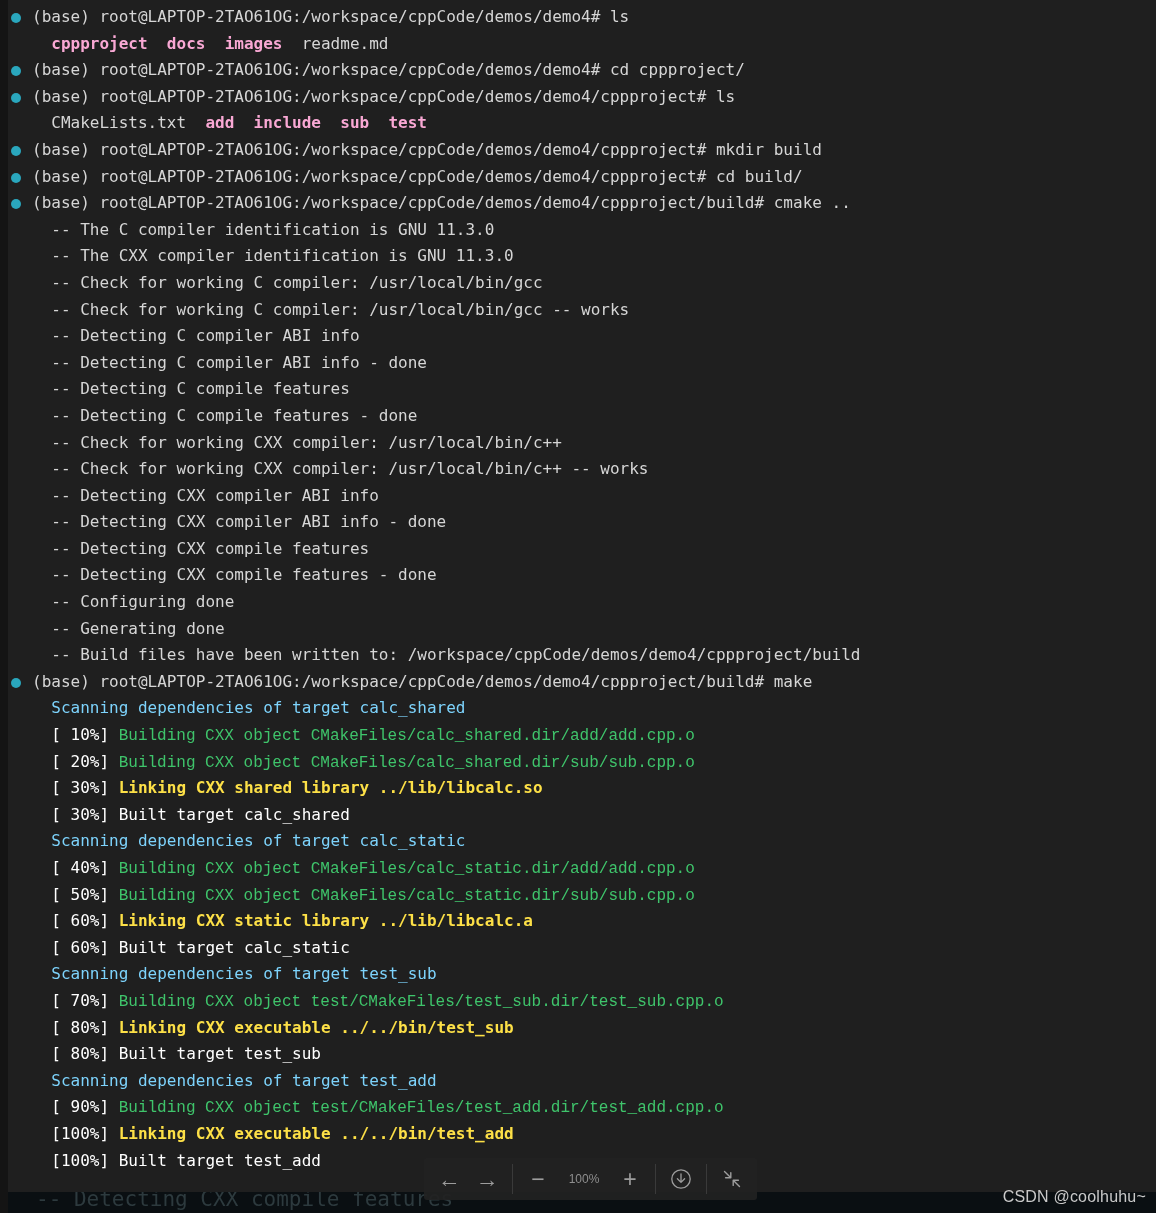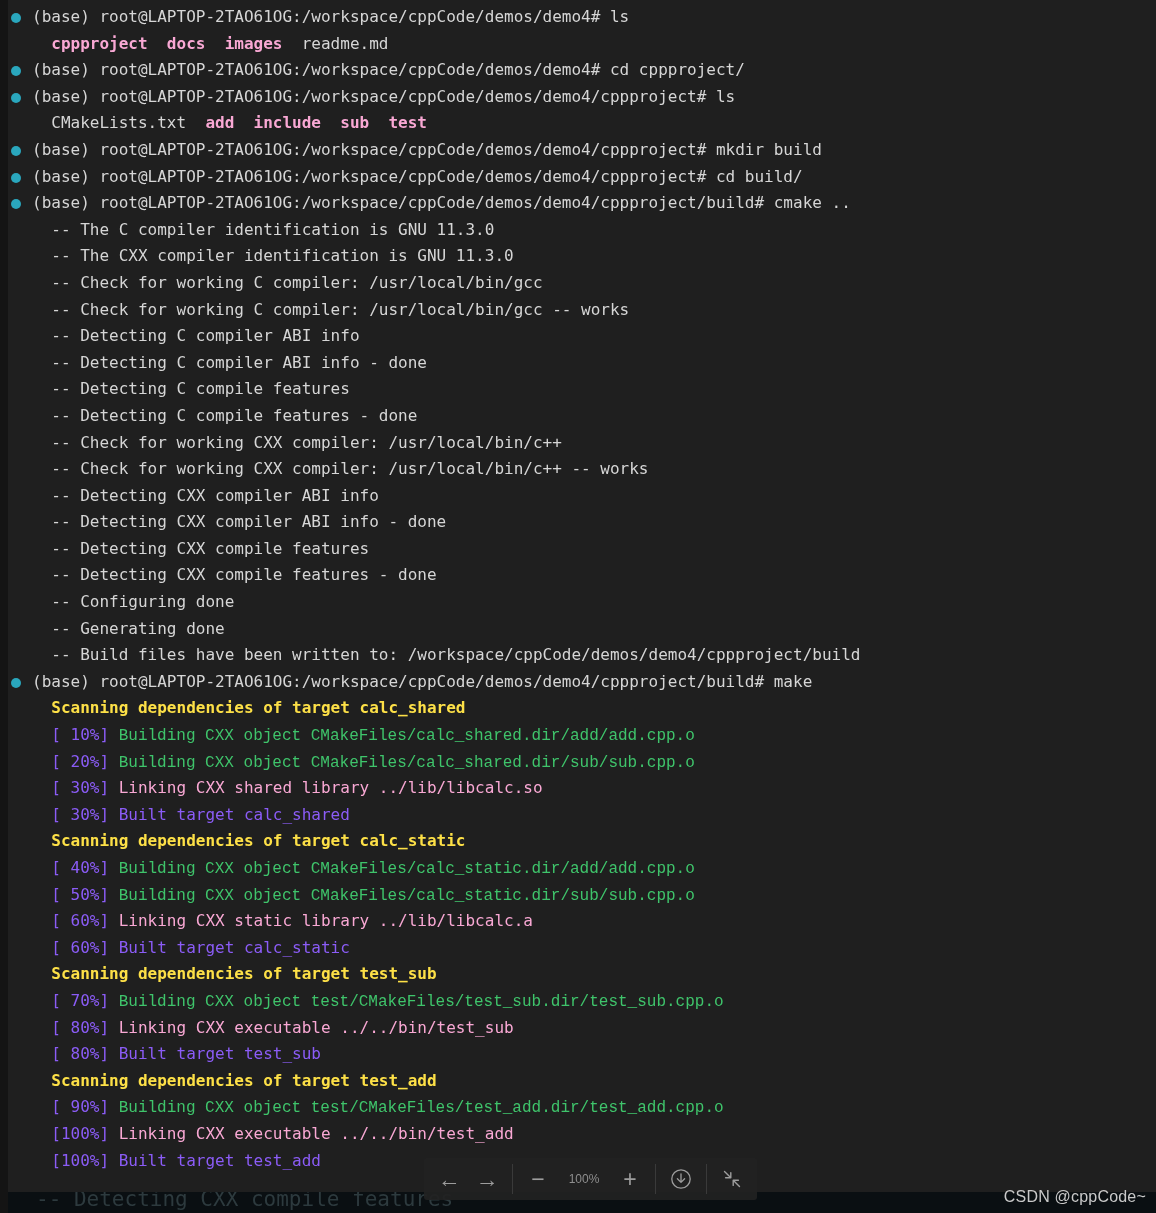--- a/index.html
+++ b/index.html
@@ -93,23 +93,23 @@
     top: 9px;
     width: 10px;
     height: 10px;
     border-radius: 50%;
     background: #2aa7bd;
   }
 
   .c-default  { color: #d6d6d6; }
   .c-dir      { color: #f9a8d4; font-weight: bold; }
   .c-green    { color: #3fc46b; font-family: Liberation Mono, monospace; }
-  .c-greenb   { color: #f9a8d4; font-weight: normal; }
-  .c-magenta  { color: #fde047; font-weight: bold; }
-  .c-white    { color: #8b5cf6; }
+  .c-greenb   { color: #fde047; font-weight: bold; }
+  .c-magenta  { color: #7dd3fc; font-weight: normal; }
+  .c-white    { color: #ffffff; }
 
   
   #toolbar {
     position: absolute;
     left: 424px;
     top: 1158px;
     height: 42px;
     display: flex;
     align-items: stretch;
     background: rgba(34,34,34,0.92);
@@ -195,15 +195,15 @@
     <div class="tb-group">
       <div class="tb-btn">
         <svg width="24" height="24" viewBox="0 0 24 24" fill="none" stroke="#9d9d9d" stroke-width="1.4">
           <path d="M4.5 4.5 L10.8 10.8 M10.8 5.6 L10.8 10.8 L5.6 10.8" stroke-linecap="round" stroke-linejoin="round"></path>
           <path d="M19.5 19.5 L13.2 13.2 M13.2 18.4 L13.2 13.2 L18.4 13.2" stroke-linecap="round" stroke-linejoin="round"></path>
         </svg>
       </div>
     </div>
   </div>
 
-  <div id="watermark">CSDN @cppCode~</div>
+  <div id="watermark">CSDN @coolhuhu~</div>
 
 </div>
 
 </body></html>

